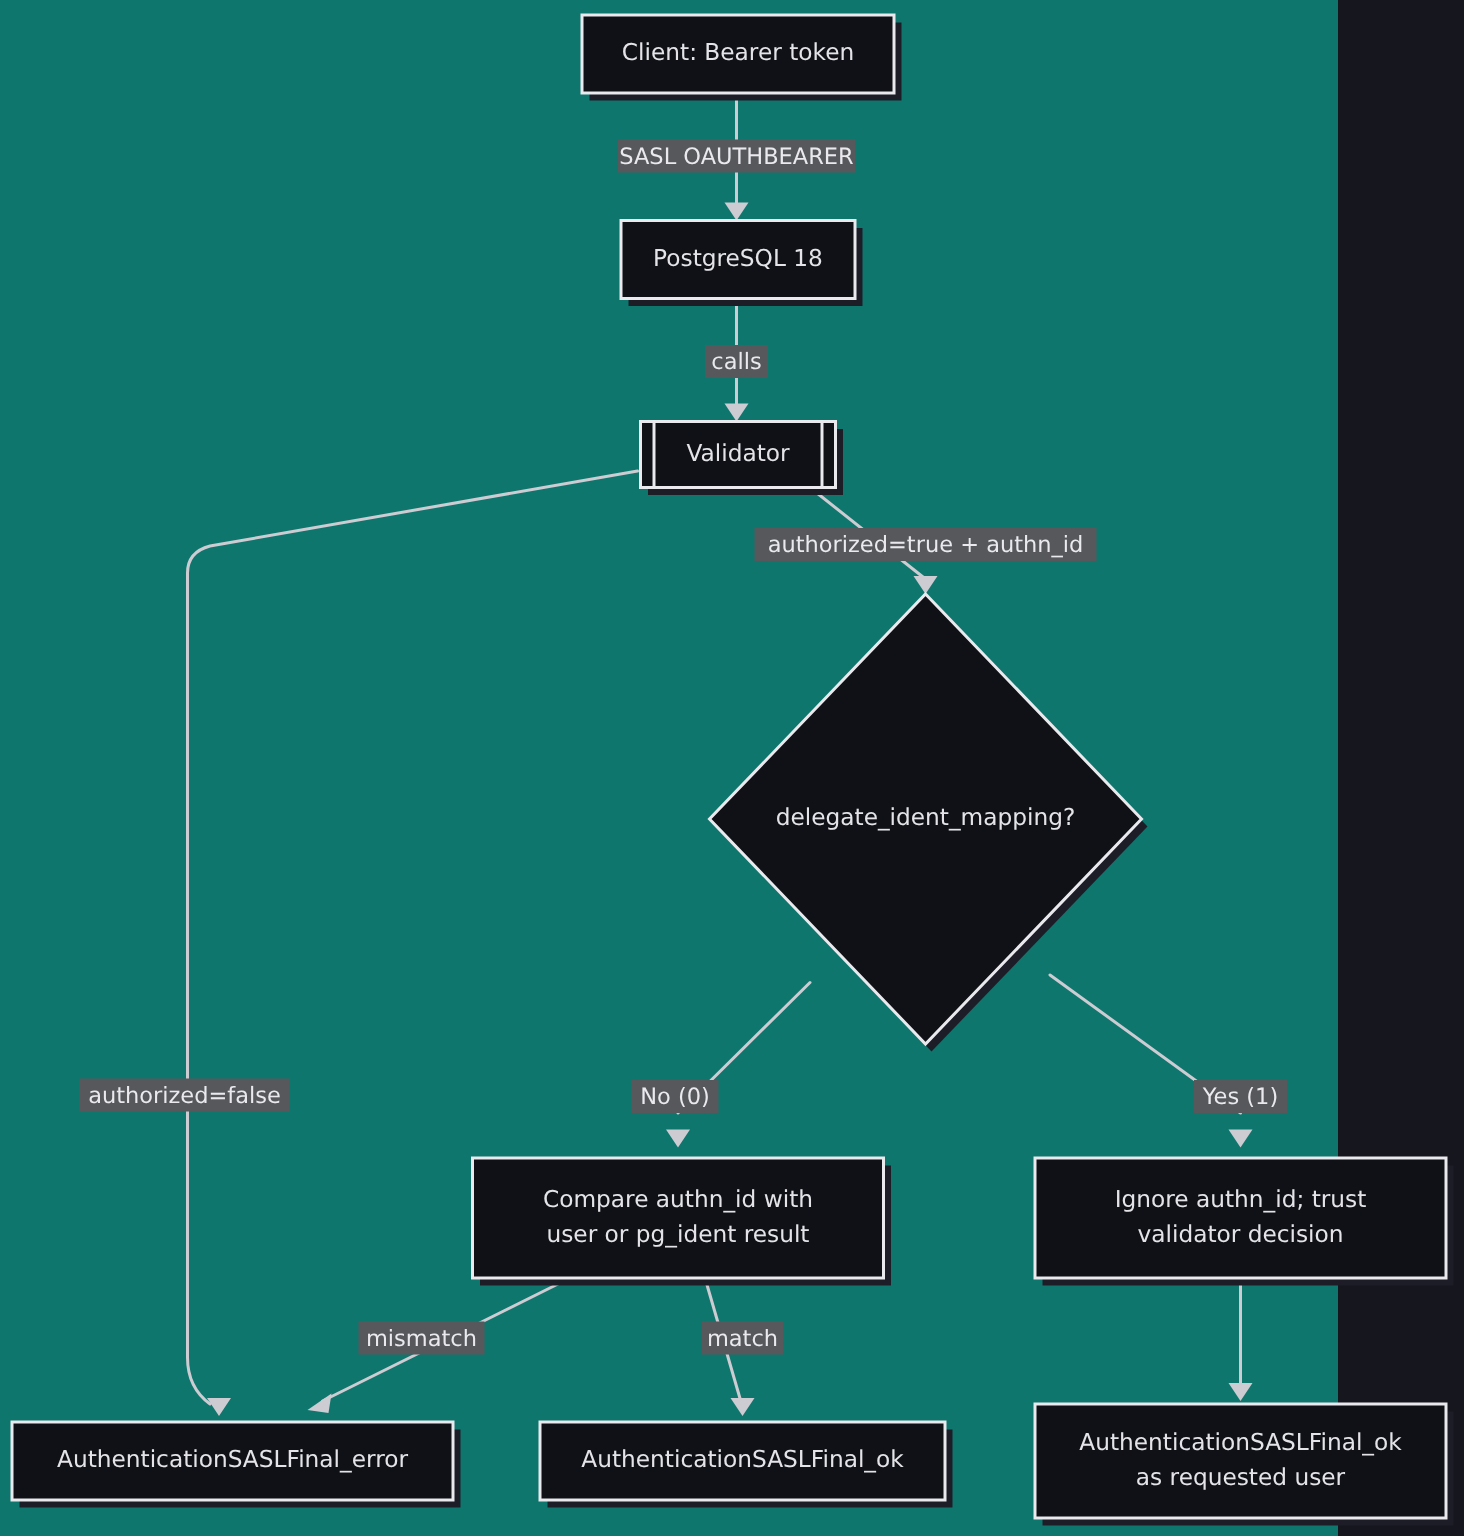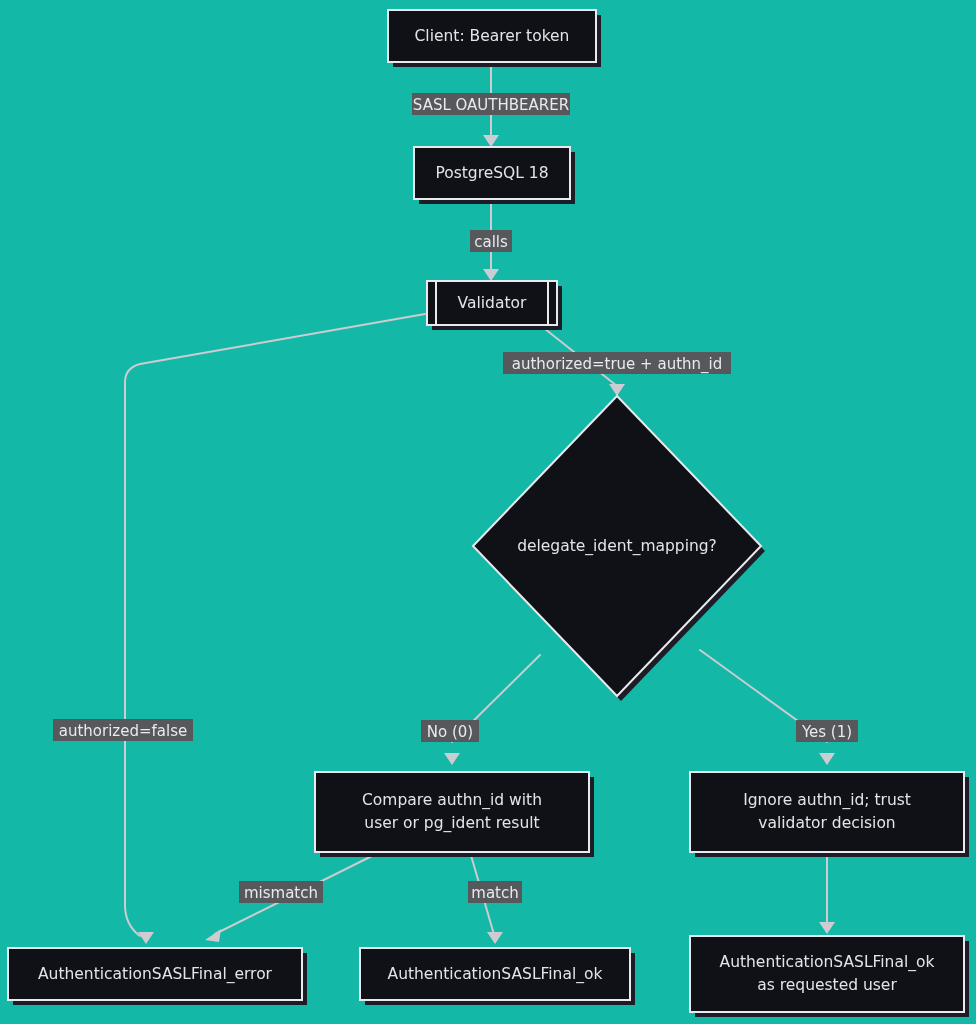--- a/index.html
+++ b/index.html
@@ -8,23 +8,23 @@
     background: #16161f;
   }
   body {
     width: 976px;
     height: 1024px;
     overflow: hidden;
     font-family: "DejaVu Sans Mono", "Liberation Mono", monospace;
   }
   #flowchart-root {
     position: relative;
-    width: 976px;
+    width: 892px;
     height: 1024px;
-    background: #14b8a6;
+    background: #0f766e;
   }
   svg#diagram {
     display: block;
     width: 976px;
     height: 1024px;
   }
   .node-shape {
     fill: #0f1117;
     stroke: #e9e9ee;
     stroke-width: 2;

